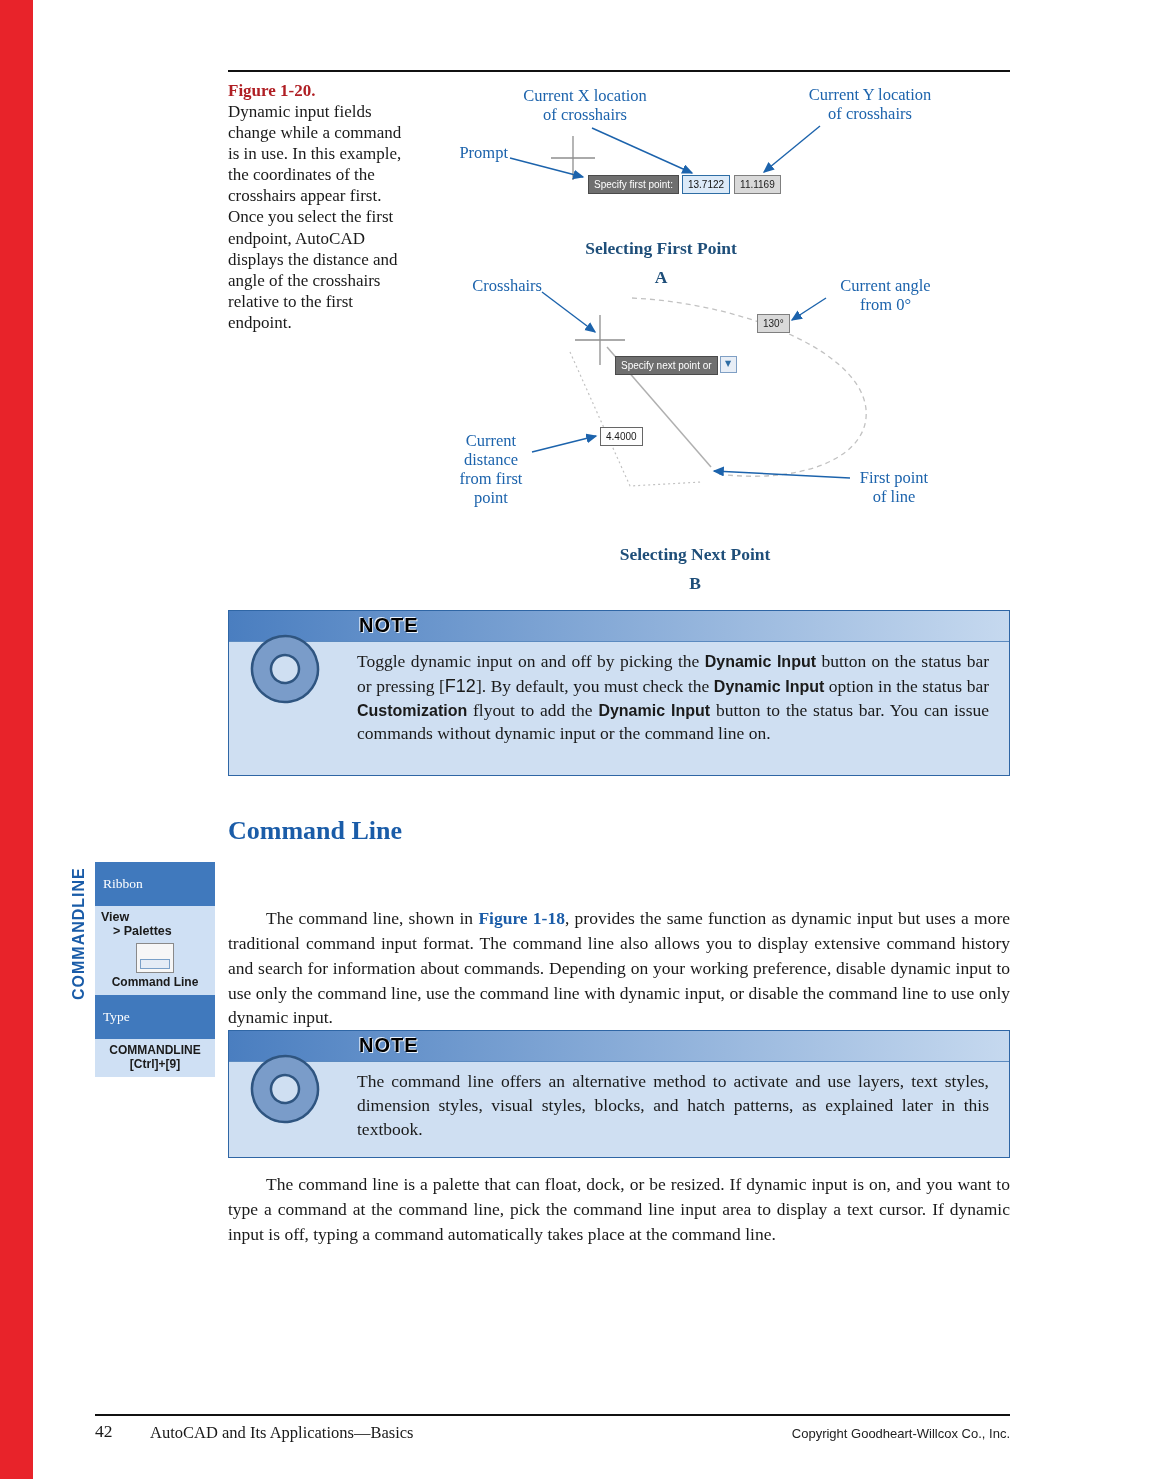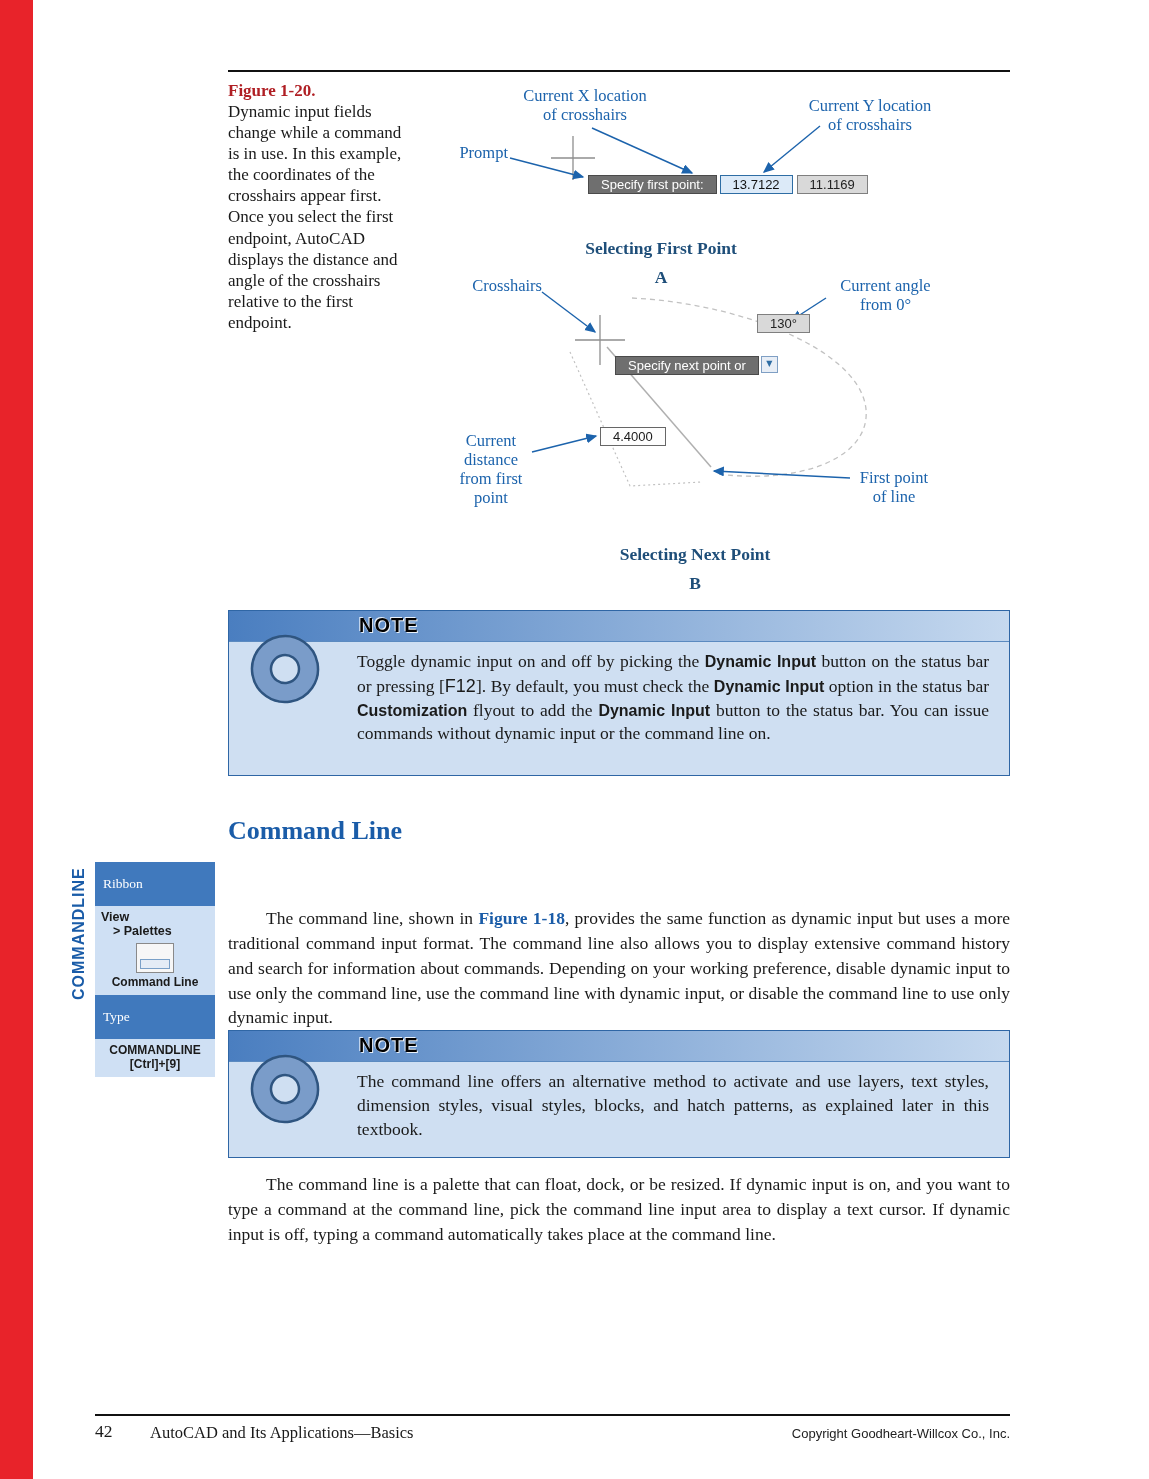--- a/index.html
+++ b/index.html
@@ -22,22 +22,22 @@
   #diagram-a { left:420px; top:80px; width:592px; height:186px; }
   #diagram-b { left:420px; top:268px; width:592px; height:302px; }
   .diagram svg { position:absolute; left:0; top:0; }
   .callout {
     position:absolute; color:#1c63ac; font-size:16.5px; line-height:1.16;
     white-space:pre-line; text-align:center;
   }
   .diag-title { position:absolute; color:#1e4e79; font-weight:bold; font-size:17.5px; text-align:center;margin-top:31px; }
   .valrow { position:absolute; display:flex; align-items:flex-start; }
   .dynbox {
-    font-family:"Liberation Sans", sans-serif; font-size:13px; line-height:13px;
-    padding:2px 12px; white-space:nowrap;
+    font-family:"Liberation Sans", sans-serif; font-size:10px; line-height:13px;
+    padding:2px 5px; white-space:nowrap;
   }
   .dyn-prompt { background:#6f6f6f; color:#ffffff; border:1px solid #4a4a4a; }
   .dyn-active { background:#dceaf8; color:#111; border:1px solid #2e6da4; margin-left:3px; }
   .dyn-gray   { background:#d9d9d9; color:#222; border:1px solid #7f7f7f; margin-left:4px; }
   .dyn-icon {
     width:15px; height:15px; margin-left:2px; background:#e8eef6; border:1px solid #7f9fc4;
     font-size:8px; line-height:14px; text-align:center; color:#2e6da4;
     font-family:"DejaVu Sans", sans-serif;
   }
 
@@ -127,21 +127,21 @@
       </defs>
 
       <path d="M153 56 V 100 M131 78 H 175" stroke="#8f8f8f" stroke-width="1.3" fill="none"></path>
 
       <line x1="172" y1="48" x2="272" y2="93" stroke="#1c63ac" stroke-width="1.4" marker-end="url(#mkA)"></line>
       <line x1="400" y1="46" x2="344" y2="92" stroke="#1c63ac" stroke-width="1.4" marker-end="url(#mkA)"></line>
       <line x1="90" y1="78" x2="163" y2="97" stroke="#1c63ac" stroke-width="1.4" marker-end="url(#mkA)"></line>
     </svg>
     <div class="callout" style="left:95px; top:6px; width:140px;">Current X location
 of crosshairs</div>
-    <div class="callout" style="left:380px; top:16px; width:140px;">Current Y location
+    <div class="callout" style="left:380px; top:5px; width:140px;">Current Y location
 of crosshairs</div>
     <div class="callout" style="left:10px; top:63px; width:78px; text-align:right;">Prompt</div>
     <div class="valrow" style="left:168px; top:95px;">
       <div class="dynbox dyn-prompt">Specify first point:</div>
       <div class="dynbox dyn-active">13.7122</div>
       <div class="dynbox dyn-gray">11.1169</div>
     </div>
     <div class="diag-title" style="left:116px; top:127px; width:250px;">Selecting First Point</div>
     <div class="diag-title" style="left:116px; top:156px; width:250px;">A</div>
   </div>

